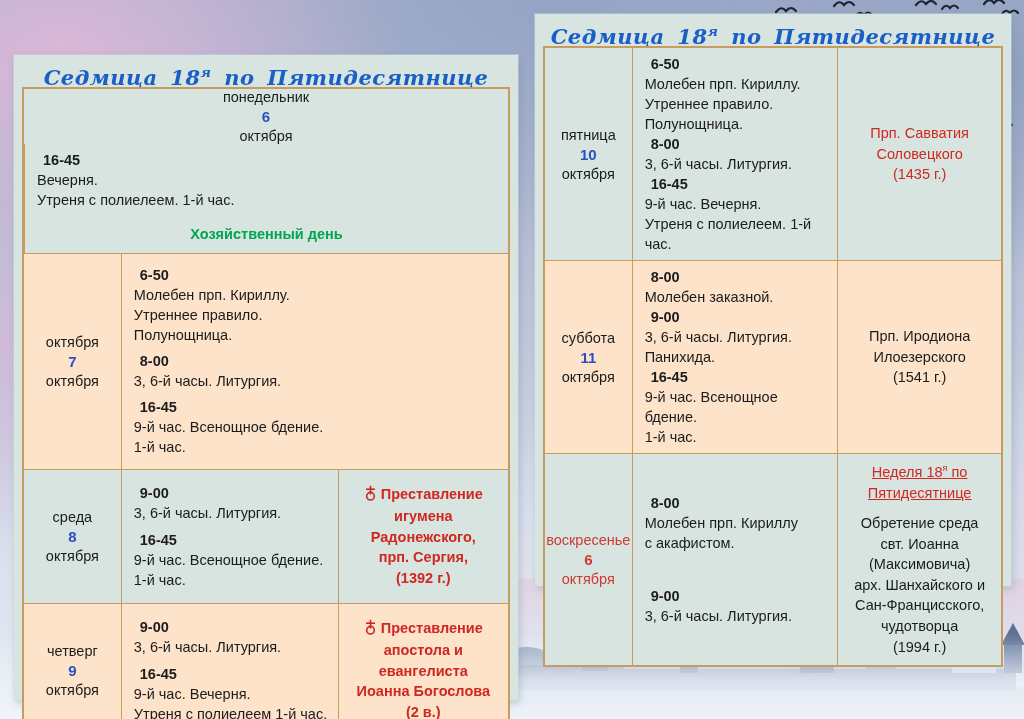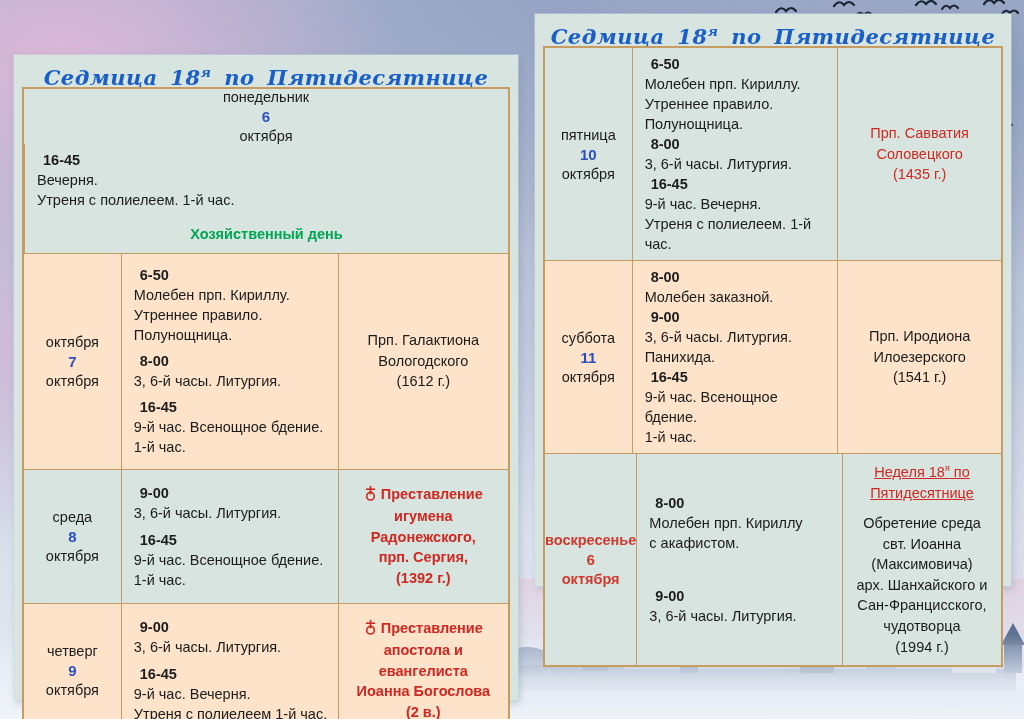--- a/index.html
+++ b/index.html
@@ -53,21 +53,21 @@
   .panel-right .row:nth-child(2){ min-height:169px; }
   .panel-right .row:nth-child(3){ min-height:163px; }
 
   .cell { border-left:1px solid var(--border-tan); }
   .cell:first-child { border-left:none; }
 
   .day { flex:0 0 20%; display:flex; flex-direction:column; justify-content:center; align-items:center;
          gap:3px; font-size:14.5px; color:var(--text-dark); text-align:center; }
   .panel-right .day { flex-basis:19%; }
   .day .num { font-weight:bold; color:var(--date-blue); font-size:15px; }
-  .day.red, .day.red .num { color:var(--sunday-red);font-weight:bold; }
+  .day.red, .day.red .num { color:var(--sunday-red); }
 
   .services { flex:0 0 44.8%; display:flex; flex-direction:column; justify-content:space-evenly;
               padding:6px 4px 6px 12px; font-size:14.5px; line-height:1.38; color:var(--text-dark); }
   .panel-right .services { flex-basis:45.1%; }
   .svc-time { font-weight:bold; margin-left:6px; }
 
   .feast { flex:1 1 auto; display:flex; flex-direction:column; justify-content:center; align-items:center;
            gap:10px; text-align:center; padding:8px 6px; font-size:14.5px; line-height:1.42; }
   .feast-lines.c-black { color:var(--text-dark); }
   .feast-lines.c-red   { color:var(--feast-red); }
@@ -185,27 +185,20 @@
             <div class="svc-block">
               <div class="svc-time">8-00</div>
               <div class="svc-line">3, 6-й часы. Литургия.</div>
             </div>
             <div class="svc-block">
               <div class="svc-time">16-45</div>
               <div class="svc-line">9-й час. Всенощное бдение.</div>
               <div class="svc-line">1-й час.</div>
             </div>
           </div>
-          <div class="cell feast">
-            <div class="feast-lines c-black">
-              <div class="feast-line">Прп. Галактиона</div>
-              <div class="feast-line">Вологодского</div>
-              <div class="feast-line">(1612 г.)</div>
-            </div>
-          </div>
         </div>
         <div class="row light">
           <div class="cell day">
             <div class="wk">среда</div>
             <div class="num">8</div>
             <div class="mon">октября</div>
           </div>
           <div class="cell services">
             <div class="svc-block">
               <div class="svc-time">9-00</div>

